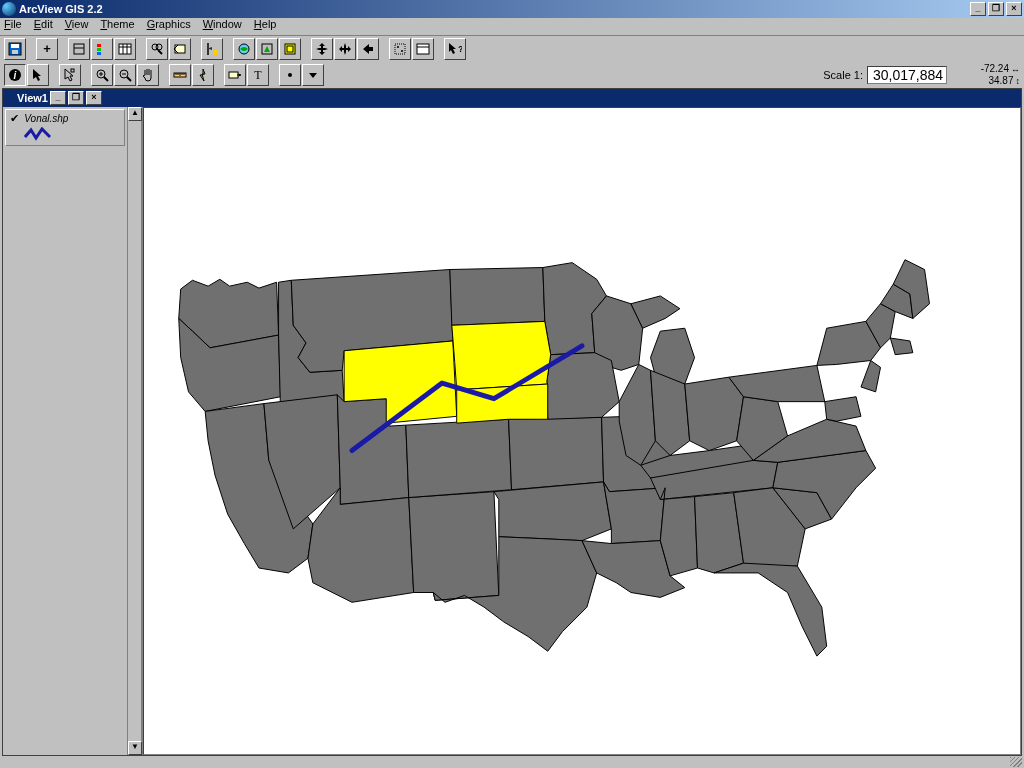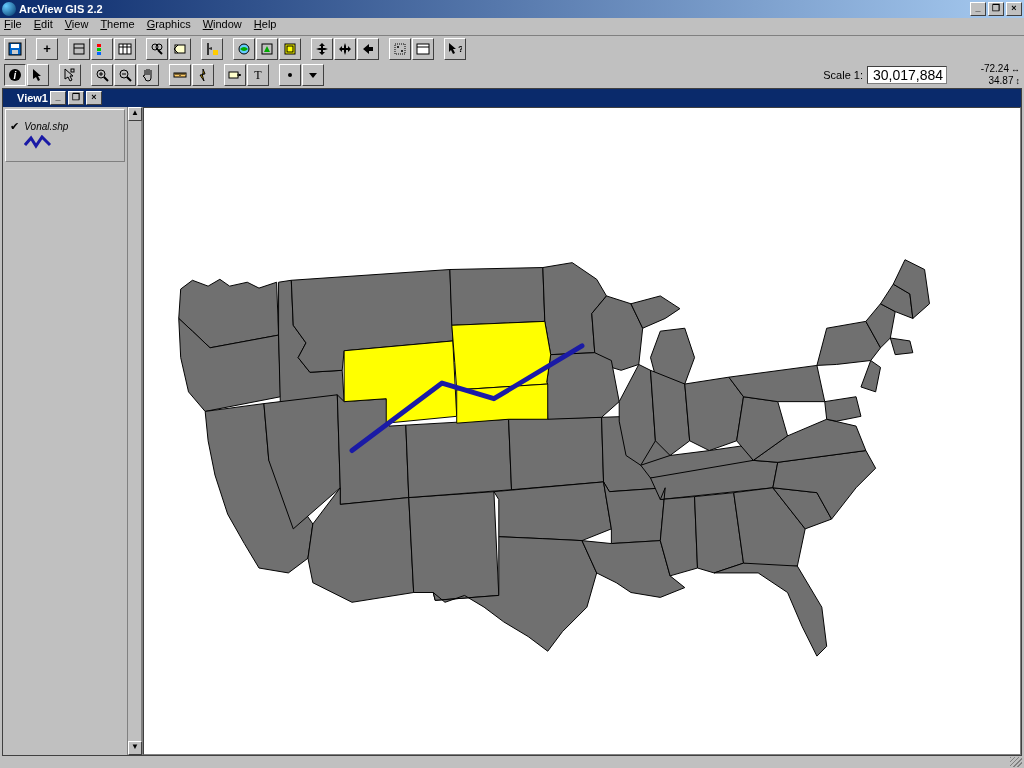--- a/index.html
+++ b/index.html
@@ -148,21 +148,21 @@
   width: 14px; height: 14px;
   background: #c0c0c0;
   border: 1px solid #fff;
   border-right-color:#404040; border-bottom-color:#404040;
   position: absolute;
   font-size: 8px;
   text-align: center;
   line-height: 10px;
 }
 .toc-theme {
-  padding: 10px 4px;
+  padding: 2px 4px;
   border: 1px solid #fff;
   border-right-color:#808080;
   border-bottom-color:#808080;
   margin: 2px;
   margin-right: 16px;
   background: #c0c0c0;
 }
 .toc-theme .check {
   display: inline-block;
   vertical-align: top;

